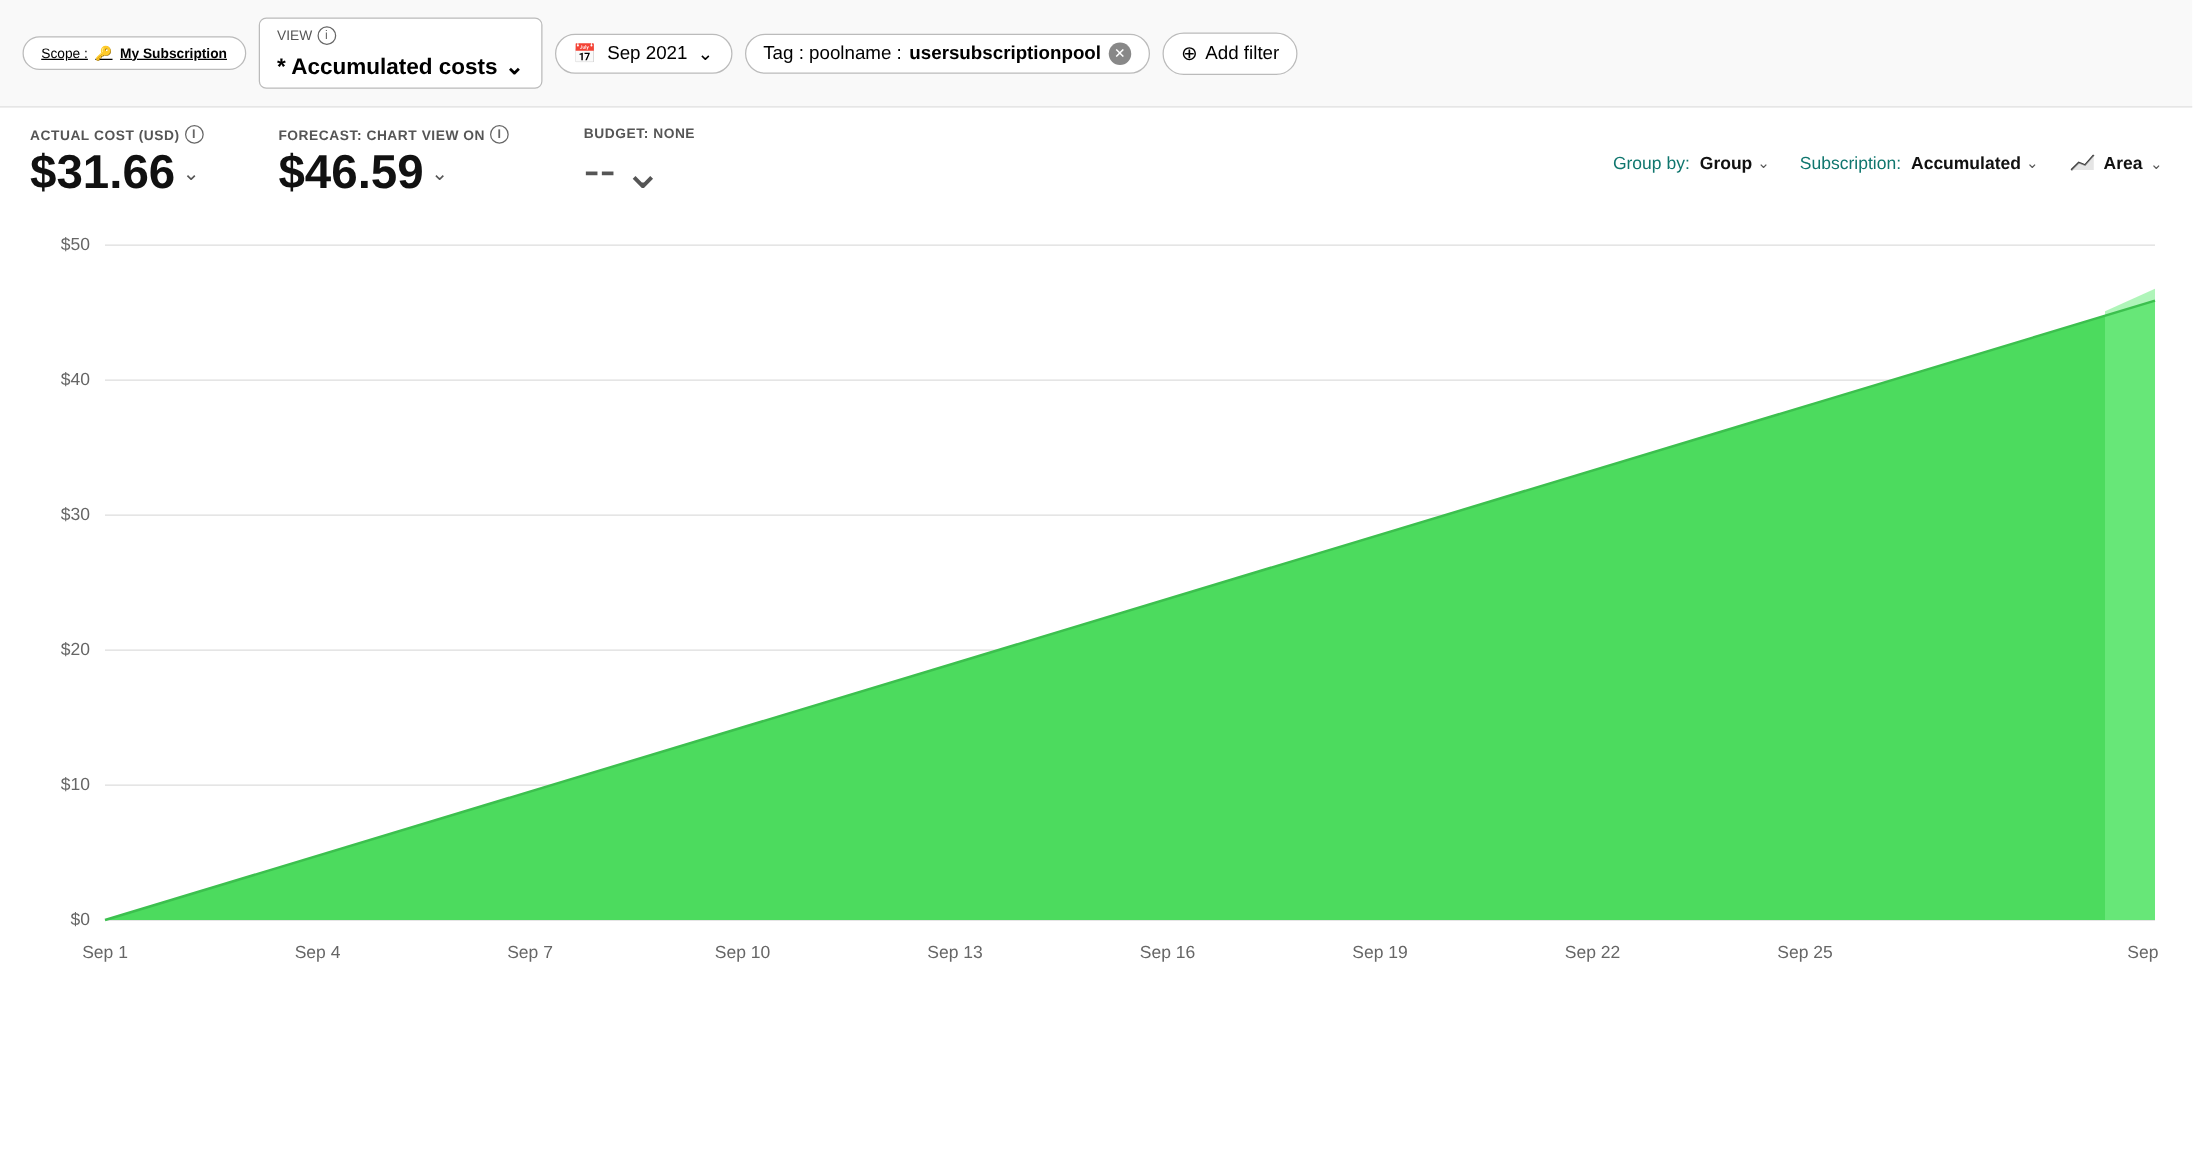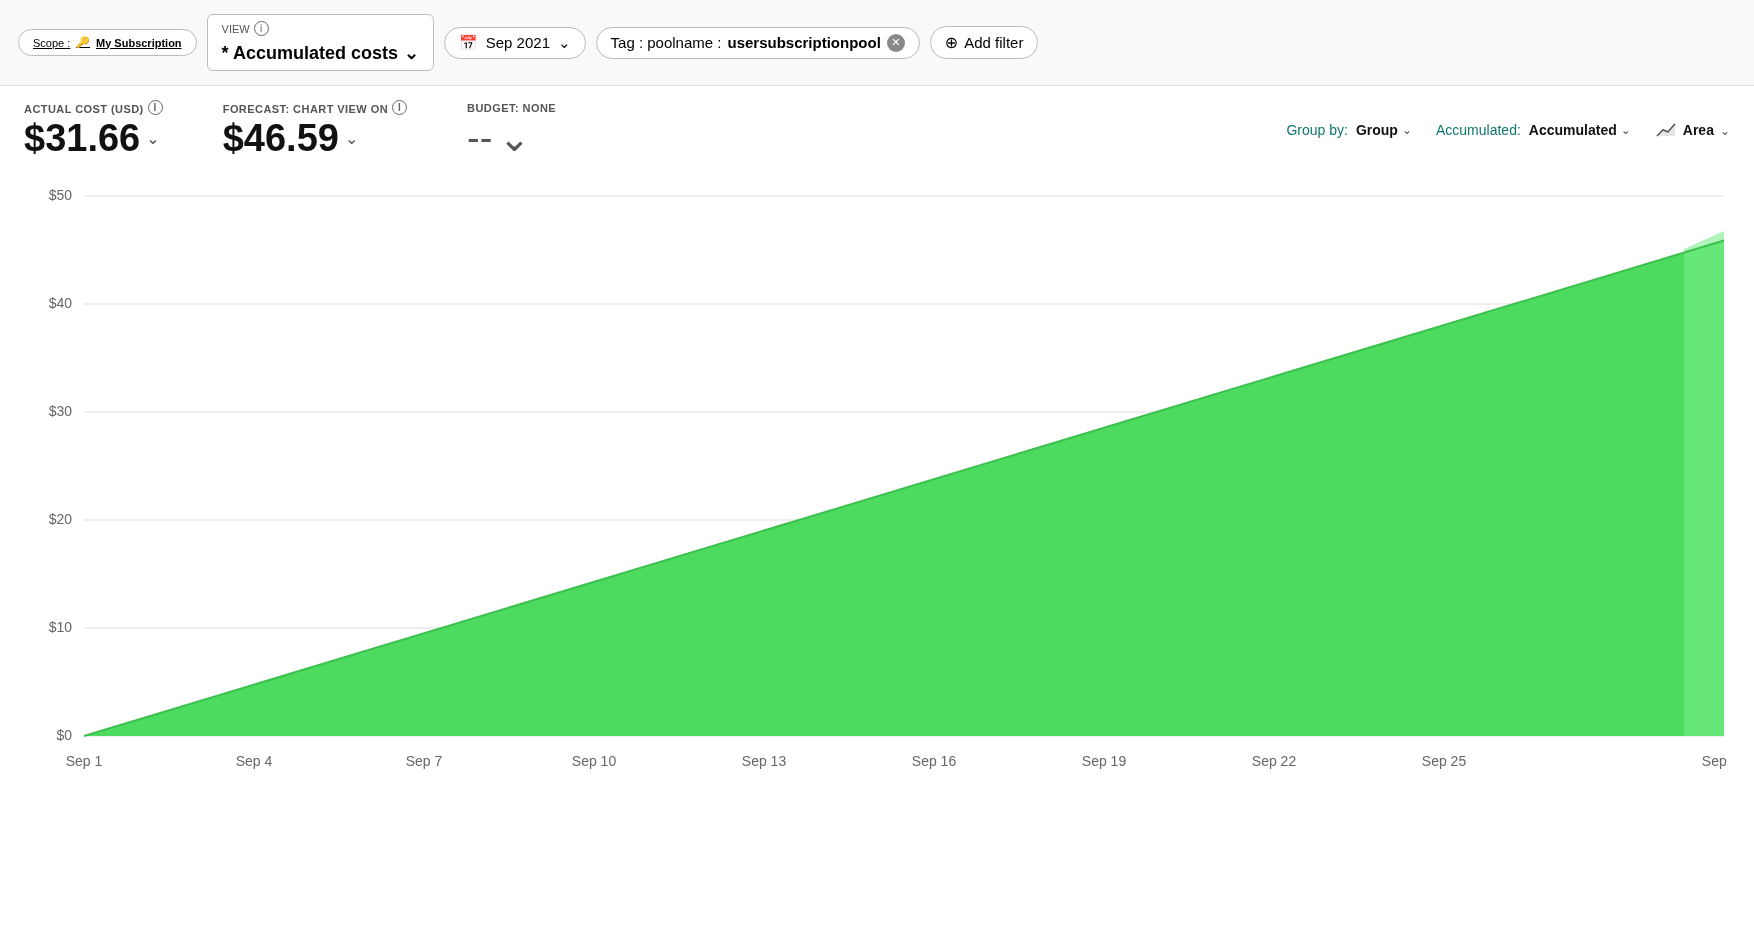--- a/index.html
+++ b/index.html
@@ -279,21 +279,21 @@
   <div style="display:flex; align-items:center; gap:24px;">
 
     <div class="ctrl-dropdown">
       <span class="ctrl-label">Group by:</span>
       <span> </span>
       <span class="ctrl-value">Group</span>
       <span class="chevron-sm"> ⌄</span>
     </div>
 
     <div class="ctrl-dropdown">
-      <span class="ctrl-label">Accumulated:</span>
+      <span class="ctrl-label">Subscription:</span>
       <span> </span>
       <span class="ctrl-value">Accumulated</span>
       <span class="chevron-sm"> ⌄</span>
     </div>
 
     <div class="ctrl-dropdown area-ctrl">
 
       <svg class="area-icon" viewBox="0 0 22 16" fill="none">
         <polyline points="2,14 8,8 13,10 20,2" stroke="#333" stroke-width="1.5" fill="none"></polyline>
         <polygon points="2,14 8,8 13,10 20,2 20,14" fill="#ccc" opacity="0.5"></polygon>

